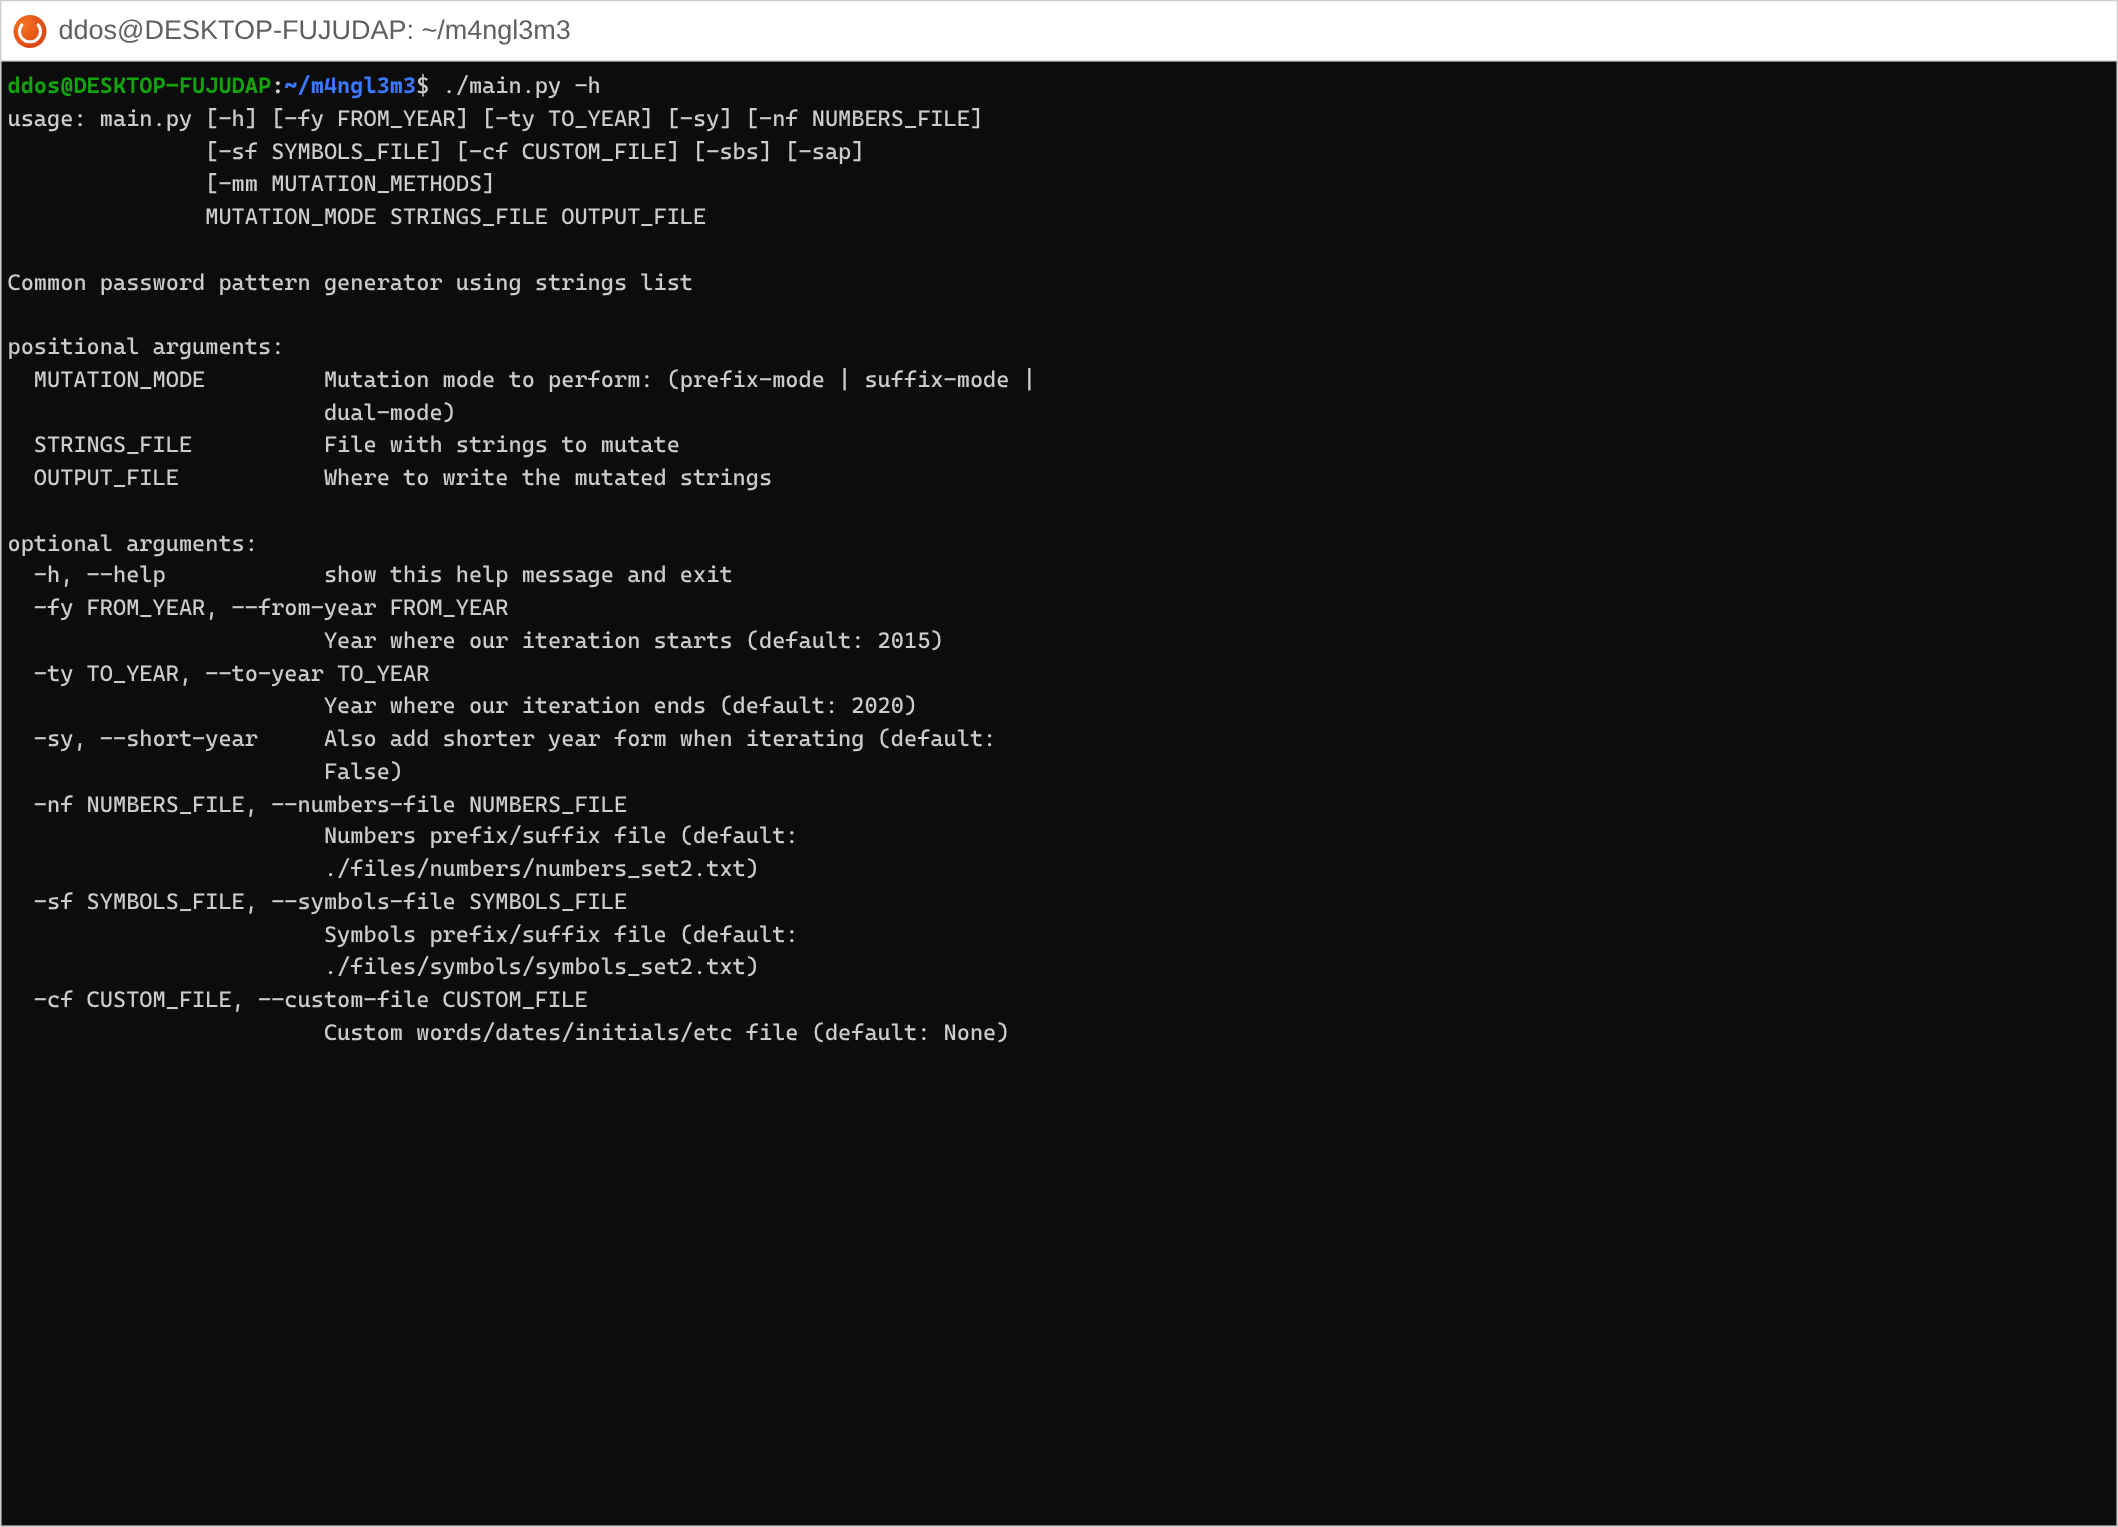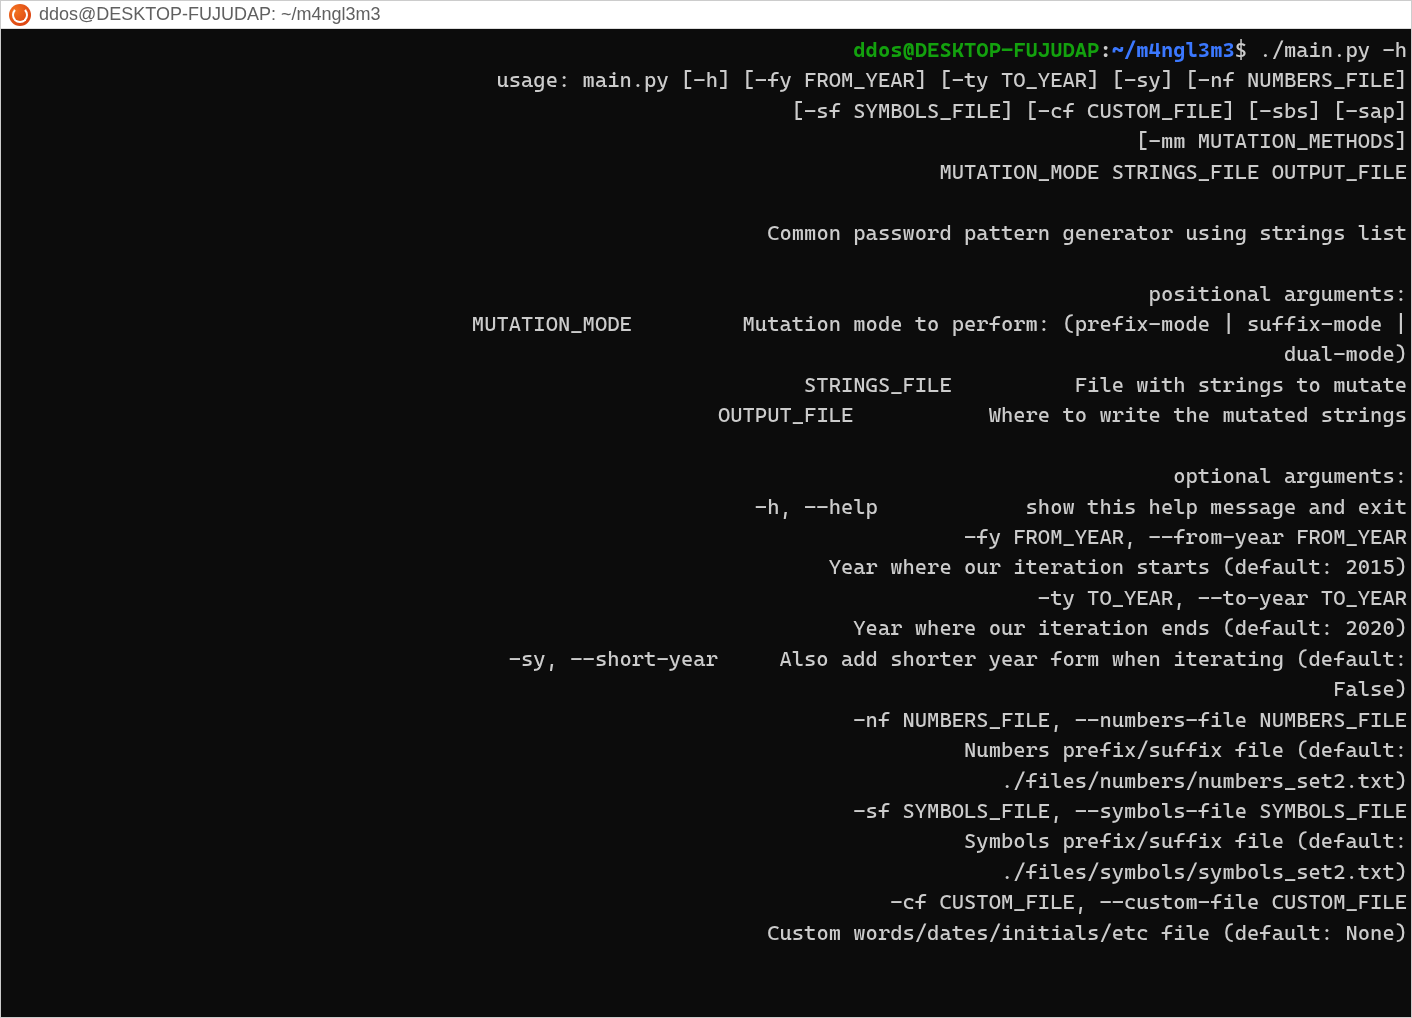--- a/index.html
+++ b/index.html
@@ -11,21 +11,21 @@
       overflow: hidden;
     }
     .window {
       width: 100%;
       height: 100%;
       display: flex;
       flex-direction: column;
       border: 1px solid #ccc;
     }
     .titlebar {
-      height: 28px;
+      height: 40px;
       background: #fff;
       display: flex;
       align-items: center;
       padding: 0 8px;
       gap: 8px;
       border-bottom: 1px solid #ddd;
     }
     .app-icon {
       width: 22px;
       height: 22px;
@@ -47,25 +47,24 @@
     .title-text {
       color: #606060;
       font-size: 18px;
       font-family: 'Segoe UI', sans-serif;
     }
     .terminal {
       flex: 1;
       background: #0c0c0c;
       color: #cccccc;
       padding: 6px 4px;
-      font-size: 21px;
+      font-size: 15px;
       line-height: 1.45;
       white-space: pre;
       overflow: hidden;
-      text-align: right;
     }
     .user { color: #13a10e; font-weight: bold; }
     .sep { color: #cccccc; font-weight: bold; }
     .path { color: #3b78ff; font-weight: bold; }
     .dollar { color: #cccccc; }
     .cmd { color: #cccccc; }
     .out { color: #cccccc; }
   </style>
 </head>
 <body>

